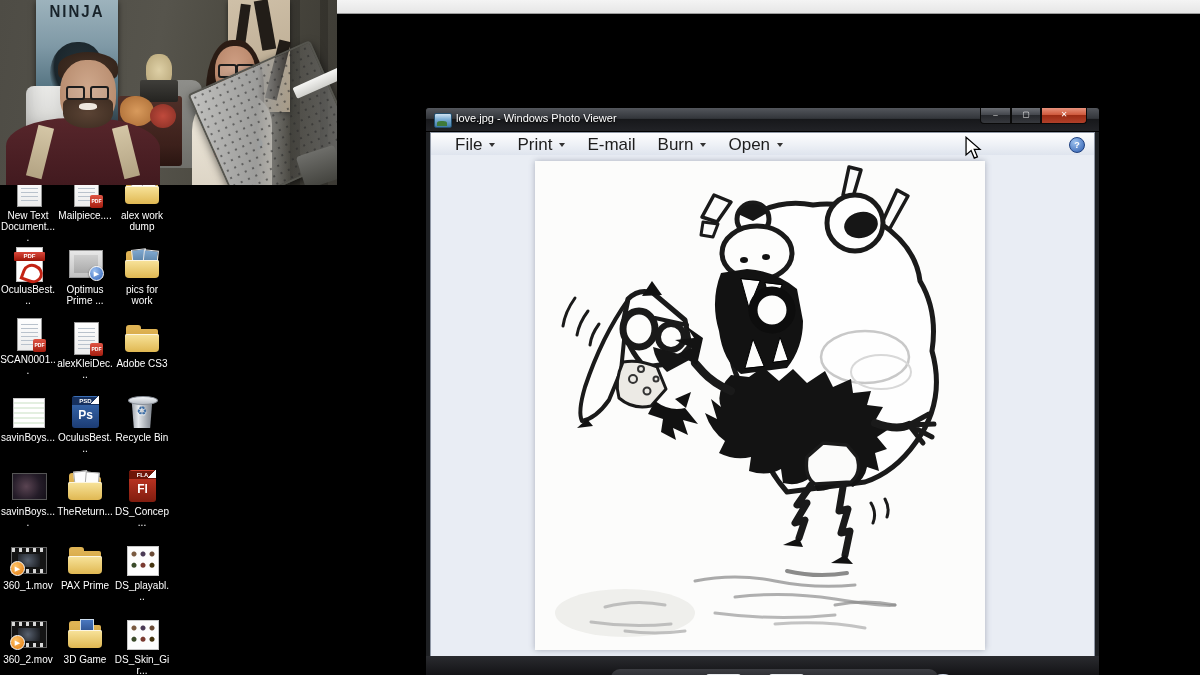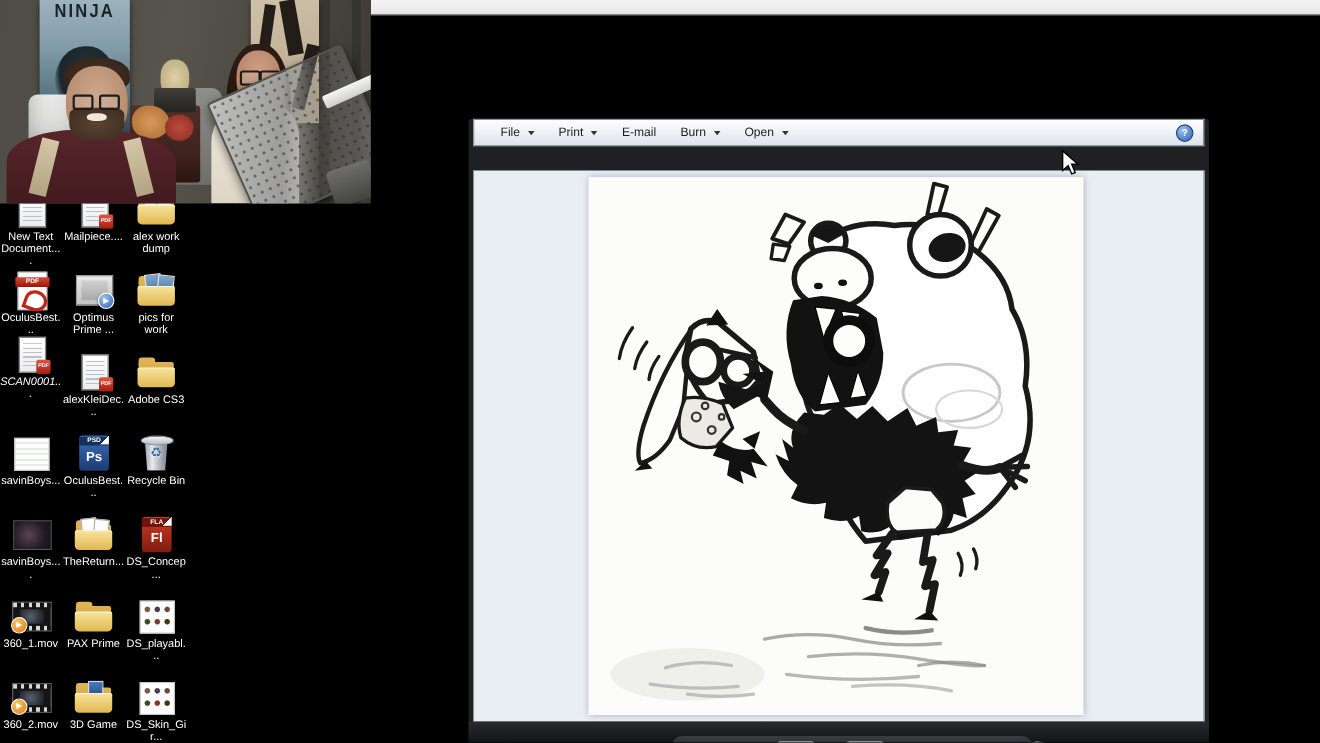--- a/index.html
+++ b/index.html
@@ -148,21 +148,21 @@
   .wbtn{height:15px;border:1px solid #0a0a0a;border-top:none;
       background:linear-gradient(#6b6e74 0%,#44474d 45%,#26282c 50%,#36383d 100%);
       color:#e8e8e8;font-size:8px;line-height:13px;text-align:center;}
   .wbtn.min{width:29px;border-radius:0 0 0 4px;}
   .wbtn.max{width:28px;}
   .wbtn.close{width:44px;border-radius:0 0 4px 0;color:#fff;
       background:linear-gradient(#e8927c 0%,#cf5a3d 45%,#9c2c14 50%,#b0402a 100%);}
   #toolbar{position:relative;height:23px;margin:0 4px;
       background:linear-gradient(#fdfdfe 0%,#eef1f6 50%,#dde3ed 100%);
       border:1px solid #8e96a4;border-bottom:1px solid #a8aeb8;display:flex;align-items:center;}
-  .menu-item{display:flex;align-items:center;margin-left:22px;font-size:11px;color:#1d1d1d;cursor:default;}
+  .menu-item{display:flex;align-items:center;margin-left:22px;font-size:17px;color:#1d1d1d;cursor:default;}
   .menu-item:first-child{margin-left:24px;}
   .menu-arrow{width:0;height:0;margin-left:7px;border-left:3.5px solid transparent;
       border-right:3.5px solid transparent;border-top:4px solid #333;}
   #help-btn{position:absolute;right:9px;top:4px;width:14px;height:14px;border-radius:50%;
       background:radial-gradient(circle at 35% 30%,#9dc2ee,#2c5cb0);border:1px solid #1d3f7e;
       color:#fff;font-size:9px;font-weight:bold;line-height:14px;text-align:center;}
   #content{position:absolute;left:4px;right:4px;top:47px;height:501px;background:#e9edf4;overflow:hidden;
       border-left:1px solid #8e96a4;border-right:1px solid #8e96a4;}
   #paper{position:absolute;left:104px;top:6px;width:450px;height:489px;background:#fcfcfb;
       box-shadow:0 0 6px rgba(90,100,120,.45);}
@@ -276,21 +276,21 @@
       <div class="icon-cell" style="left: 114px; top: 74px;">
         <div class="icon-art">
           <div class="f-tab"></div>
           <div class="f-back"></div>
           <div class="f-photo" style="left:9px;top:3px;transform:rotate(-7deg);"></div>
           <div class="f-photo" style="left:20px;top:4px;transform:rotate(6deg);"></div>
           <div class="f-front"></div>
         </div>
     <div class="icon-label">pics for work</div>
       </div>
-      <div class="icon-cell" style="left: 0px; top: 132px; font-style: italic;">
+      <div class="icon-cell" style="left: 0px; top: 144px;">
         <div class="icon-art">
           <div class="pg">
             <div class="pg-lines"></div>
           </div>
           <div class="badge">PDF</div>
         </div>
     <div class="icon-label">SCAN0001...</div>
       </div>
       <div class="icon-cell" style="left: 57px; top: 148px;">
         <div class="icon-art">
@@ -406,20 +406,29 @@
       </div>
       <div class="icon-cell" style="left: 114px; top: 444px;">
         <div class="icon-art">
           <div class="imgthumb spritesbg"></div>
         </div>
     <div class="icon-label">DS_Skin_Gir...</div>
       </div>
     </div>
 
   <div id="viewer">
+    <div id="titlebar">
+      <div id="title-icon"></div>
+      <div id="title-text">love.jpg - Windows Photo Viewer</div>
+      <div id="win-buttons">
+        <div class="wbtn min">–</div>
+        <div class="wbtn max">▢</div>
+        <div class="wbtn close">✕</div>
+      </div>
+    </div>
     <div id="toolbar">
       <div class="menu-item">
         <span>File</span>
           <span class="menu-arrow"></span>
       </div>
       <div class="menu-item">
         <span>Print</span>
           <span class="menu-arrow"></span>
       </div>
       <div class="menu-item">

